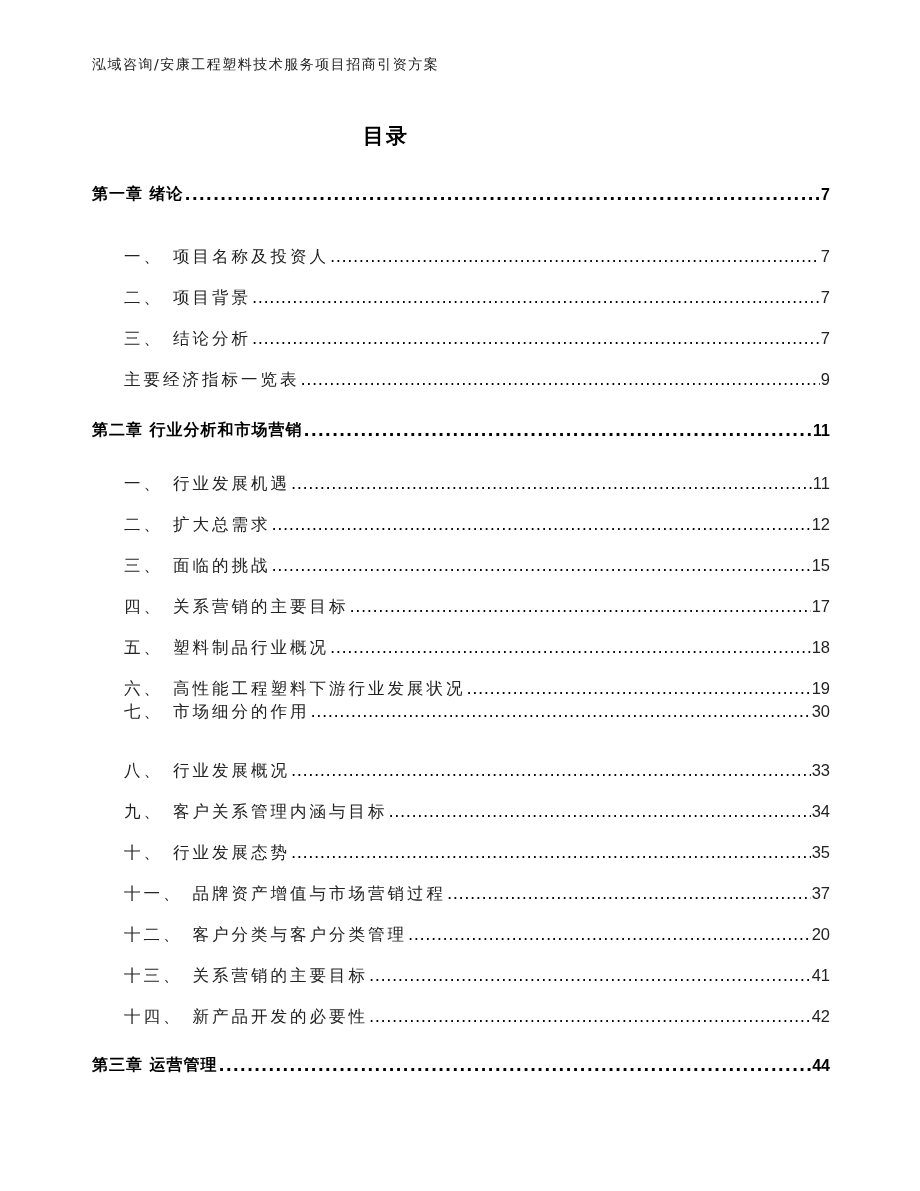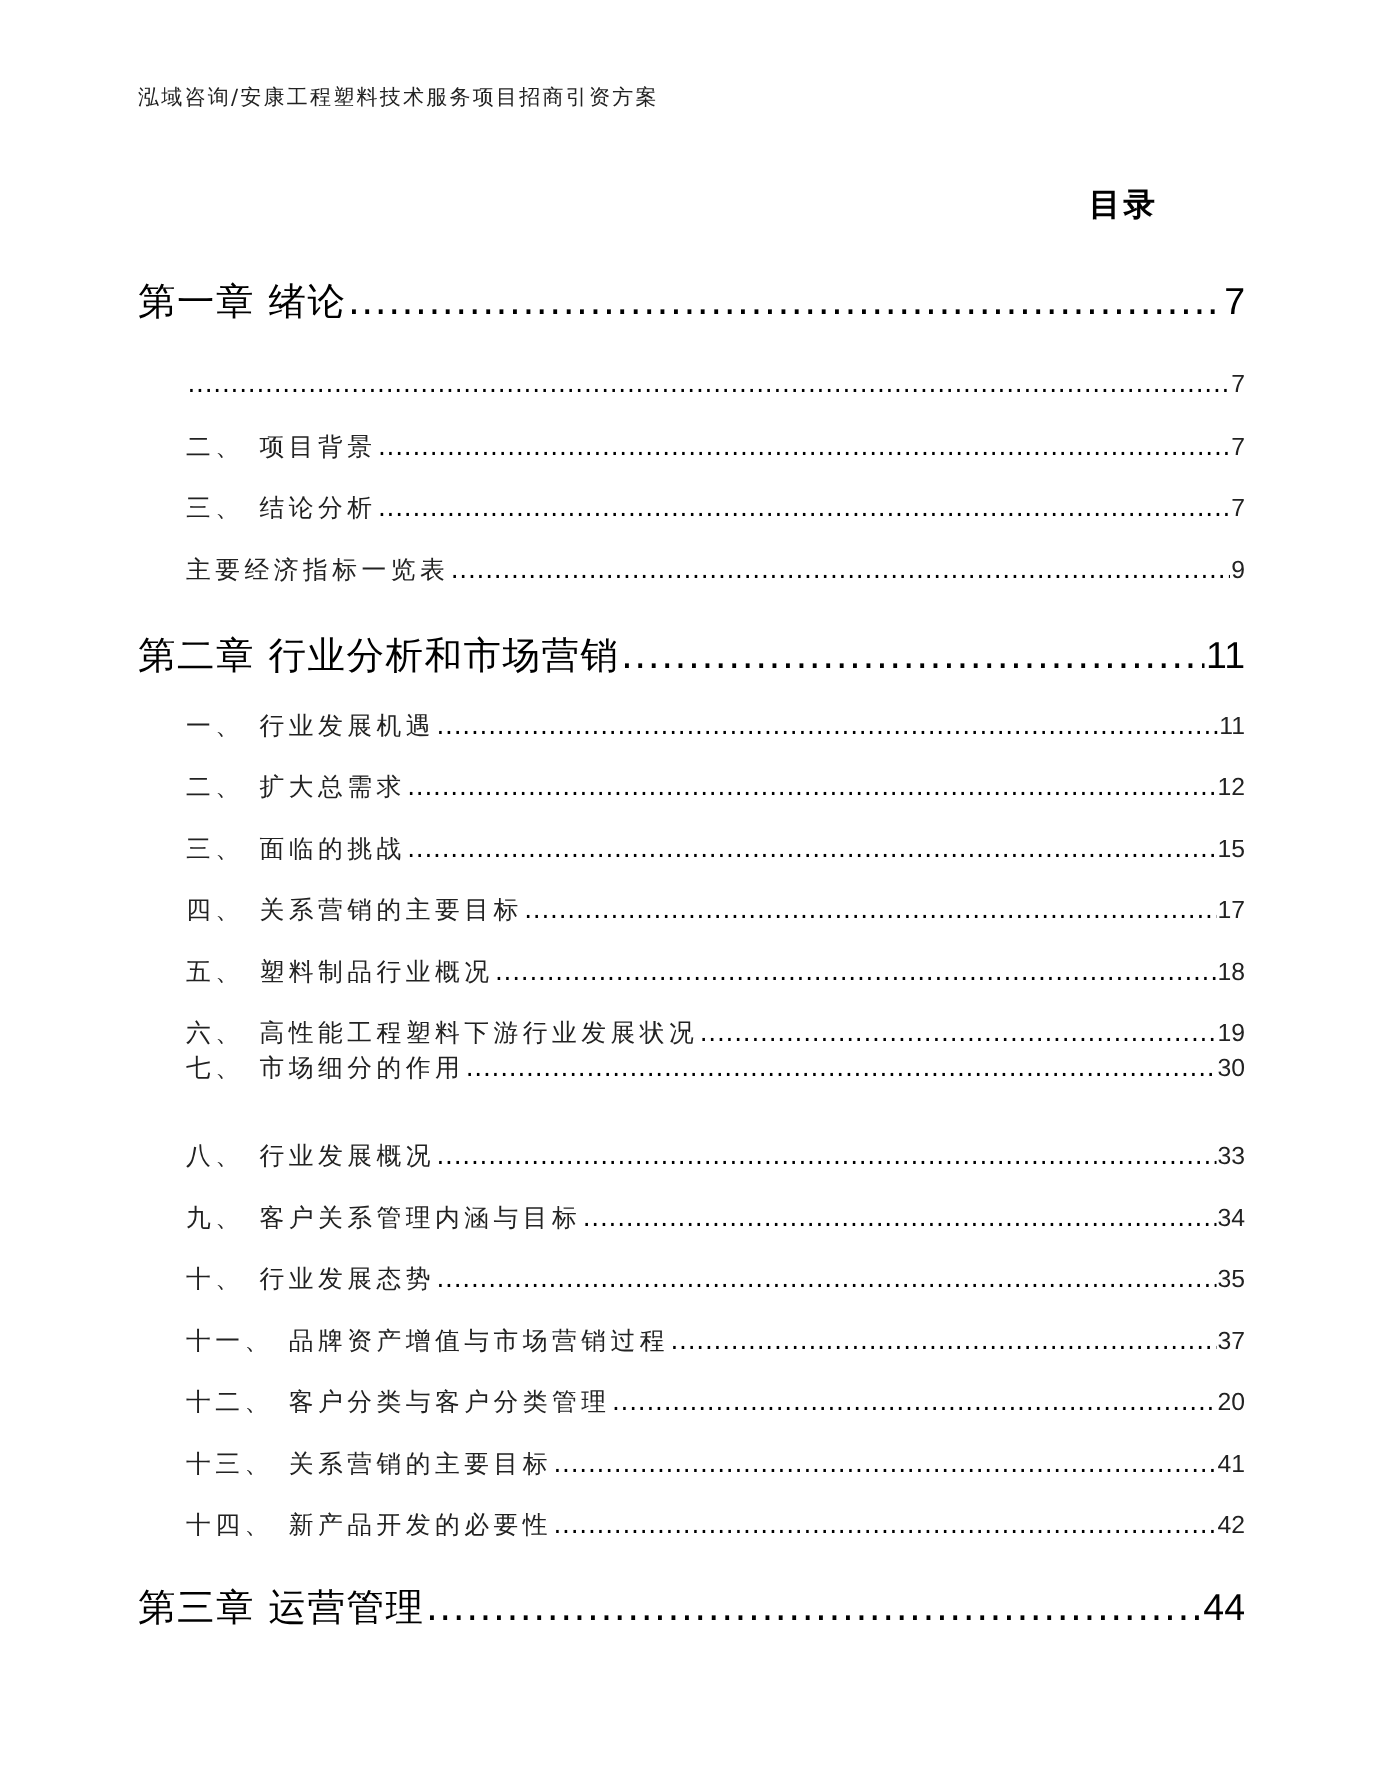--- a/index.html
+++ b/index.html
@@ -21,21 +21,21 @@
       top: 56px;
       font-size: 14px;
       letter-spacing: 1.5px;
       color: #222222;
     }
     .title {
       position: absolute;
       left: 0;
       width: 772px;
       top: 122px;
-      text-align: right;
+      text-align: center;
       font-size: 21px;
       font-weight: bold;
       letter-spacing: 2px;
     }
     .toc {
       position: absolute;
       left: 92px;
       width: 738px;
       top: 0;
     }
@@ -58,22 +58,23 @@
     }
     .entry .leader::before {
       content: "........................................................................................................................................................................................................................................................................";
       letter-spacing: 0.5px;
     }
     .entry .page {
       flex: 0 0 auto;
       font-family: "Liberation Sans", "DejaVu Sans", sans-serif;
     }
     .entry.chapter {
-      font-size: 25px;
-      font-weight: normal;
+      font-size: 16px;
+      font-weight: bold;
+      align-items: center;
     }
     .entry.chapter .label {
       letter-spacing: 1px;
     }
     .entry.chapter .leader::before {
       letter-spacing: 1px;
     }
     .entry.section {
       left: 32px;
       font-size: 16.5px;
@@ -94,20 +95,21 @@
 
 <div class="title">目录</div>
 
 <div class="toc" id="toc">
     <div class="entry chapter" style="top: 184px;">
       <span class="label"><span>第一章 绪论</span></span>
       <span class="leader"></span>
       <span class="page">7</span>
     </div>
     <div class="entry section" style="top: 246px;">
+      <span class="label"><span class="num">一、</span><span>项目名称及投资人</span></span>
       <span class="leader"></span>
       <span class="page">7</span>
     </div>
     <div class="entry section" style="top: 287px;">
       <span class="label"><span class="num">二、</span><span>项目背景</span></span>
       <span class="leader"></span>
       <span class="page">7</span>
     </div>
     <div class="entry section" style="top: 328px;">
       <span class="label"><span class="num">三、</span><span>结论分析</span></span>

